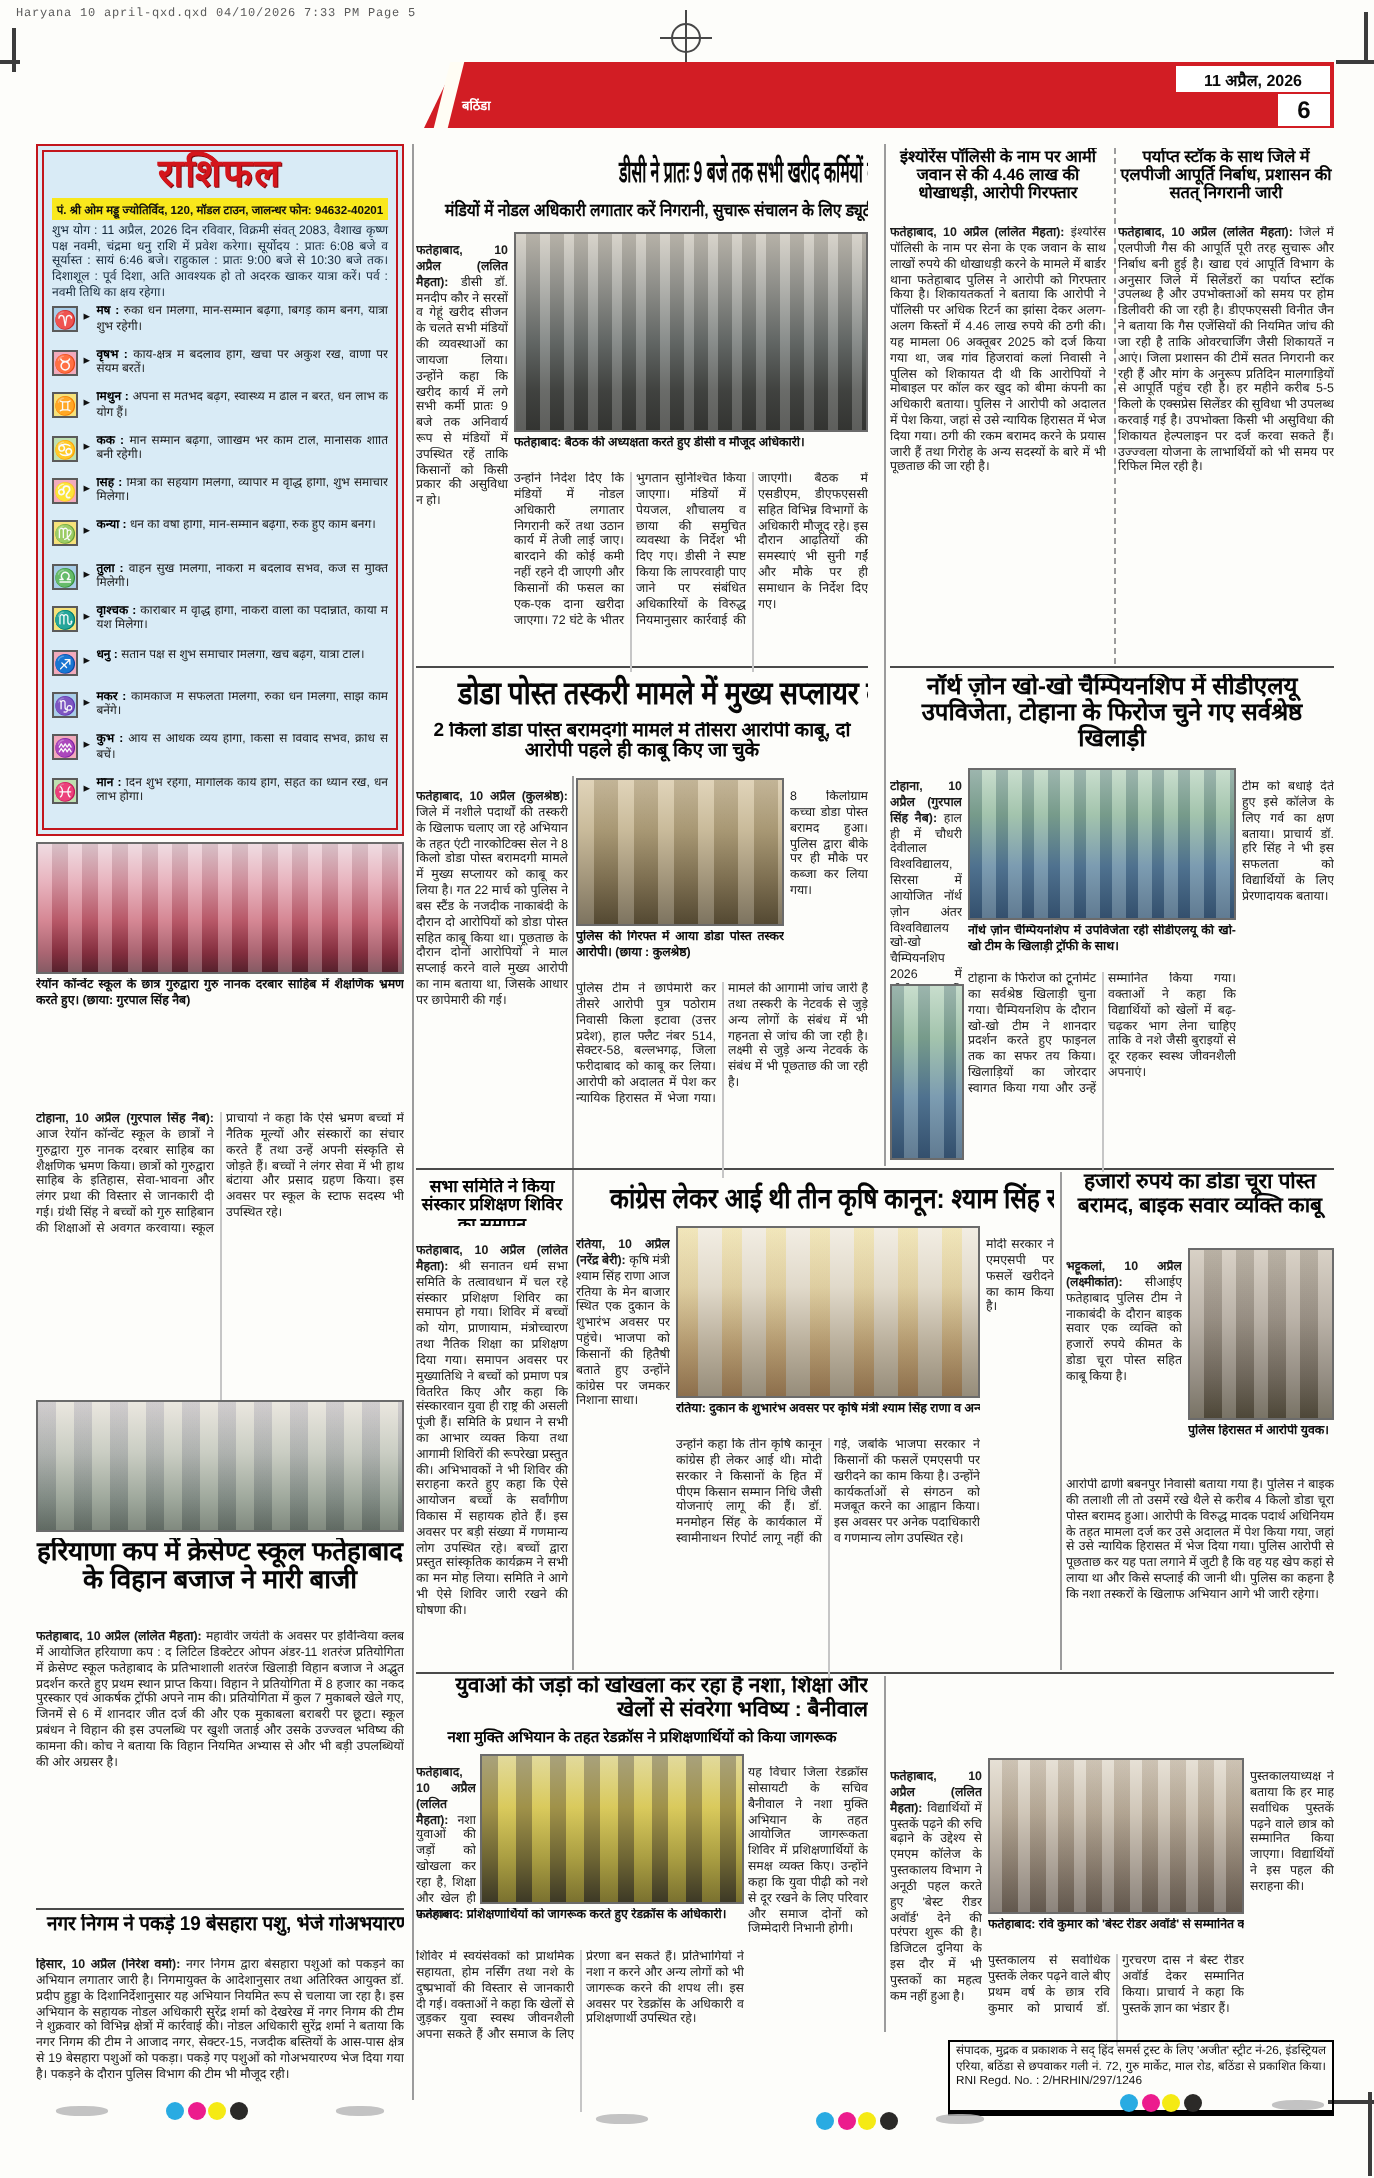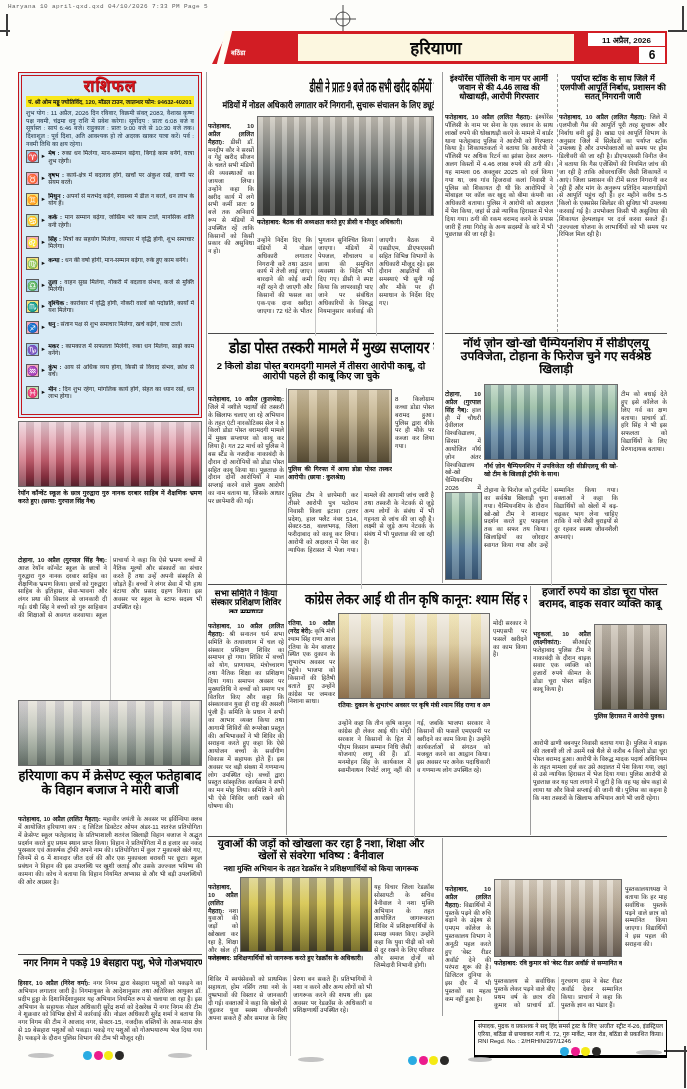--- a/index.html
+++ b/index.html
@@ -32,21 +32,21 @@
   .edition{position:absolute;left:231px;top:48px;font-size:6.5px;font-weight:700;color:#ffffff;}
   .secbox{position:absolute;left:298px;top:34px;width:276px;height:26.5px;background:#fcf7e0;
           display:flex;align-items:center;justify-content:center;font-size:17px;font-weight:800;color:#0a0a0a;}
   .datebox{position:absolute;left:588px;top:32.5px;width:77px;height:13px;background:#ffffff;
            display:flex;align-items:center;justify-content:center;font-size:8px;font-weight:800;color:#0a0a0a;}
   .pagebox{position:absolute;left:639px;top:47px;width:26px;height:15.5px;background:#ffffff;
            display:flex;align-items:center;justify-content:center;font-size:12px;font-weight:800;color:#0a0a0a;}
   
   .rbox{position:absolute;left:18px;top:72px;width:184px;height:346px;background:#d9ebf6;
         border:4px double #c3151c;box-sizing:border-box;padding:2px 4px;overflow:hidden;}
-  .rtitle{font-size:16px;font-weight:800;color:#d4151c;text-align:center;line-height:1.05;
+  .rtitle{font-size:19px;font-weight:800;color:#d4151c;text-align:center;line-height:1.05;
           letter-spacing:1px;text-shadow:.5px .5px 0 #7d090d;}
   .rastro{background:#f9e81c;color:#101010;font-size:5.8px;font-weight:700;text-align:center;
           padding:1.5px 0;margin:1.5px 0;}
   .rintro{font-size:6.1px;line-height:1.27;text-align:justify;color:#14283a;}
   .zrow{display:flex;align-items:flex-start;gap:2.5px;margin-top:2.8px;height:18.6px;overflow:hidden;}
   .zicon{flex:0 0 13px;height:13px;font-size:9px;line-height:13px;text-align:center;color:#16233a;
          border:.5px solid #5a5a5a;box-sizing:border-box;}
   .zmark{flex:0 0 4px;font-size:6.5px;line-height:12px;color:#101010;}
   .ztext{font-size:6px;line-height:1.22;text-align:justify;color:#1b1b1b;}
   .ztext b{color:#000;}
@@ -94,21 +94,20 @@
   <div class="cropmark" style="left:6px;top:14px;width:2px;height:22px;"></div>
   <div class="cropmark" style="left:0;top:30px;width:10px;height:2px;"></div>
   <div class="cropmark" style="left:682px;top:6px;width:1.5px;height:24px;"></div>
   <div class="cropmark" style="left:668px;top:30px;width:19px;height:1.5px;"></div>
   <div class="cropmark" style="left:684px;top:1046px;width:1.5px;height:42px;"></div>
   <div class="cropmark" style="left:664px;top:1050px;width:23px;height:1.5px;"></div>
 
   <div class="band"></div>
   <div class="bandslash"></div>
   <span class="edition">बठिंडा</span>
-  <div class="secbox">हरियाणा</div>
   <div class="datebox">11 अप्रैल, 2026</div>
   <div class="pagebox">6</div>
 
   <div class="vr" style="left:205.5px;top:72px;height:978px;"></div>
   <div class="vr" style="left:441.5px;top:72px;height:511px;"></div>
   <div class="vr" style="left:441.5px;top:838px;height:178px;"></div>
   <div class="vr" style="left:529.5px;top:586px;height:249px;"></div>
   <div class="vr" style="left:285.5px;top:388px;height:447px;"></div>
   <div class="vr vrd" style="left:556.5px;top:74px;height:258px;"></div>
   <div class="hr" style="left:208px;top:333px;width:226px;"></div>
@@ -238,21 +237,21 @@
   </p>
   <div class="photo ph-shop" style="left:338px;top:613px;width:152px;height:86px;"></div>
   <p class="body" style="left:493px;top:613px;width:34px;height:221px;">
     <span>मोदी सरकार ने एमएसपी पर फसलें खरीदने का काम किया है।</span>
   </p>
   <div class="cap" style="left:338px;top:701px;width:152px;height:9px;white-space:nowrap;">रतिया: दुकान के शुभारंभ अवसर पर कृषि मंत्री श्याम सिंह राणा व अन्य।</div>
   <p class="body c2" style="left:338px;top:713px;width:152px;height:120px;">
     <span>उन्होंने कहा कि तीन कृषि कानून कांग्रेस ही लेकर आई थी। मोदी सरकार ने किसानों के हित में पीएम किसान सम्मान निधि जैसी योजनाएं लागू की हैं। डॉ. मनमोहन सिंह के कार्यकाल में स्वामीनाथन रिपोर्ट लागू नहीं की गई, जबकि भाजपा सरकार ने किसानों की फसलें एमएसपी पर खरीदने का काम किया है। उन्होंने कार्यकर्ताओं से संगठन को मजबूत करने का आह्वान किया। इस अवसर पर अनेक पदाधिकारी व गणमान्य लोग उपस्थित रहे।</span>
   </p>
 
-  <div class="hl" style="left:208px;top:838px;width:226px;height:25px;font-size:10.5px;">युवाओं की जड़ों को खोखला कर रहा है नशा, शिक्षा और खेलों से संवरेगा भविष्य : बैनीवाल</div>
+  <div class="hl" style="left:208px;top:838px;width:226px;height:25px;font-size:10.5px;text-align:right;">युवाओं की जड़ों को खोखला कर रहा है नशा, शिक्षा और खेलों से संवरेगा भविष्य : बैनीवाल</div>
   <div class="hl" style="left:208px;top:864px;width:226px;height:10px;font-size:7.5px;line-height:10px;"><span class="fit">नशा मुक्ति अभियान के तहत रेडक्रॉस ने प्रशिक्षणार्थियों को किया जागरूक</span></div>
   <p class="body" style="left:208px;top:877px;width:30px;height:76px;">
     <b>फतेहाबाद, 10 अप्रैल (ललित मैहता):</b> <span>नशा युवाओं की जड़ों को खोखला कर रहा है, शिक्षा और खेल ही उज्ज्वल भविष्य की नींव हैं।</span>
   </p>
   <div class="photo ph-yellow" style="left:240px;top:877px;width:132px;height:75px;"></div>
   <p class="body" style="left:374px;top:877px;width:60px;height:173px;">
     <span>यह विचार जिला रेडक्रॉस सोसायटी के सचिव बैनीवाल ने नशा मुक्ति अभियान के तहत आयोजित जागरूकता शिविर में प्रशिक्षणार्थियों के समक्ष व्यक्त किए। उन्होंने कहा कि युवा पीढ़ी को नशे से दूर रखने के लिए परिवार और समाज दोनों को जिम्मेदारी निभानी होगी।</span>
   </p>
   <div class="cap" style="left:208px;top:954px;width:164px;height:12px;">फतेहाबाद: प्रशिक्षणार्थियों को जागरूक करते हुए रेडक्रॉस के अधिकारी।</div>
   <p class="body c2" style="left:208px;top:969px;width:164px;height:81px;">

